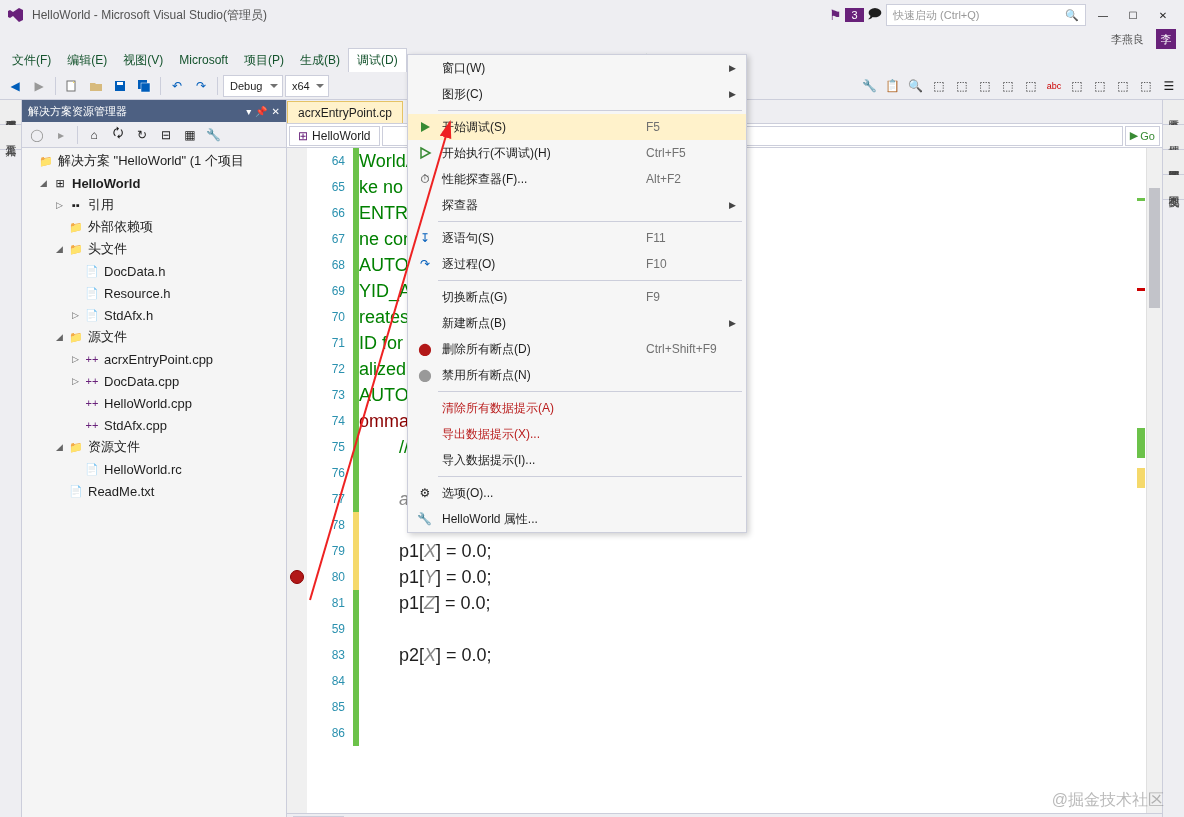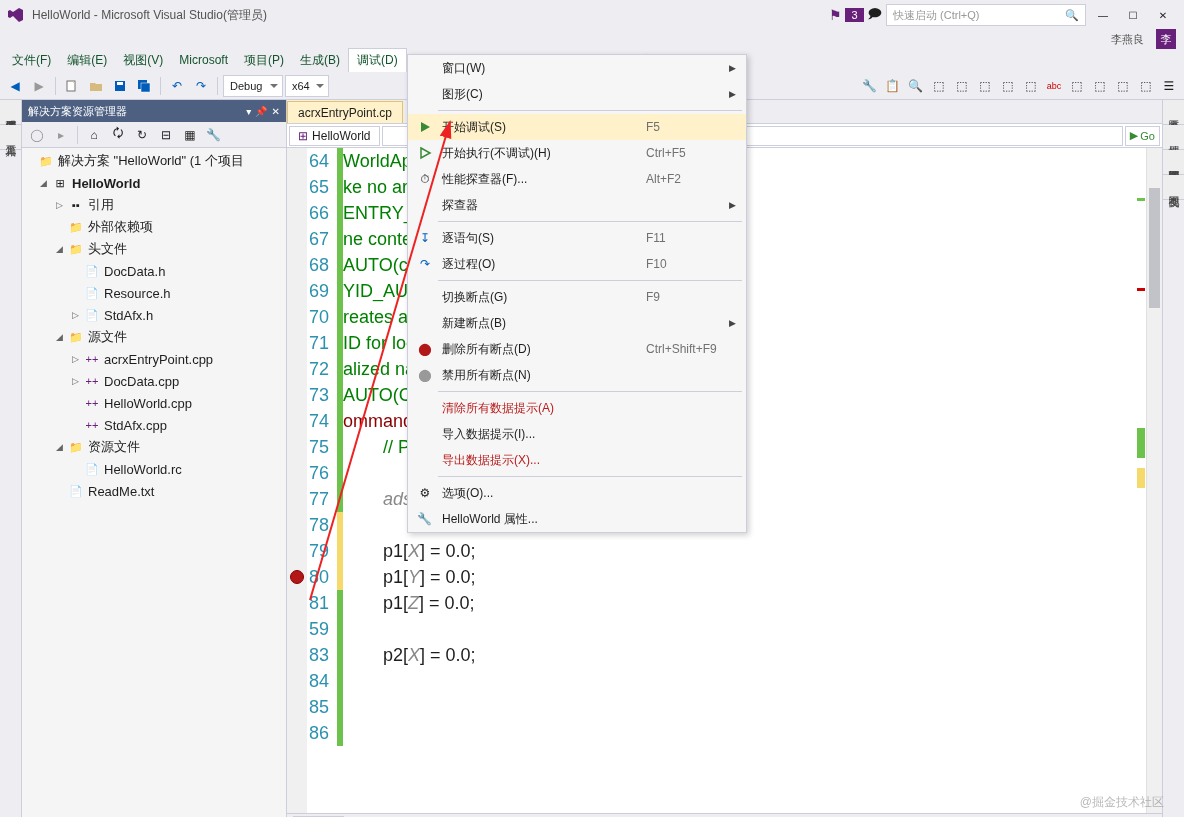--- a/index.html
+++ b/index.html
@@ -45,21 +45,21 @@
 .editor-area { flex: 1; display: flex; flex-direction: column; background: #fff; position: relative; }
 .doc-tabs { height: 24px; background: #eeeef2; display: flex; align-items: flex-end; border-bottom: 1px solid #cccedb; }
 .doc-tab { height: 22px; padding: 0 10px; background: #fff2cb; border: 1px solid #e5c365; border-bottom: none; display: flex; align-items: center; font-size: 12px; gap: 6px; position: relative; }
 .nav-bar { height: 24px; background: #fff; border-bottom: 1px solid #cccedb; display: flex; align-items: center; padding: 2px; gap: 2px; }
 .nav-crumb { flex: 0 0 auto; border: 1px solid #cccedb; height: 20px; padding: 0 8px; display: flex; align-items: center; font-size: 12px; gap: 4px; }
 .nav-combo { height: 20px; border: 1px solid #cccedb; padding: 0 6px; display: flex; align-items: center; font-size: 11px; min-width: 120px; position: relative; }
 .nav-go { background: #fff; border: 1px solid #cccedb; height: 20px; padding: 0 4px; display: flex; align-items: center; font-size: 11px; color: #388a34; gap: 2px; }
 
 .code-surface { flex: 1; display: flex; overflow: hidden; position: relative; }
 .breakpoint-gutter { width: 20px; background: #f0f0f0; }
-.line-numbers { width: 30px; background: #fff; text-align: right; padding-right: 8px; color: #2b91af; font-family: Consolas, monospace; font-size: 18px; line-height: 26px; }
+.line-numbers { width: 46px; background: #fff; text-align: right; padding-right: 8px; color: #2b91af; font-family: Consolas, monospace; font-size: 12px; line-height: 26px; }
 .change-bar { width: 6px; background: #fff; }
 .change-bar div { height: 26px; }
 .cb-green { background: #6cc24a; }
 .cb-yellow { background: #f5d96b; }
 .code-lines { flex: 1; font-family: Consolas, monospace; font-size: 18px; line-height: 26px; white-space: pre; overflow: hidden; background: #fff; }
 .c-comment { color: #008000; }
 .c-macro { color: #6f008a; }
 .c-ital { color: #888; font-style: italic; }
 .c-brown { color: #8b0000; }
 .breakpoint-dot { width: 14px; height: 14px; background: #b21818; border-radius: 50%; border: 1px solid #8a0000; margin: 6px auto 0; }
@@ -498,28 +498,28 @@
       </span>
       <span class="mi-text">禁用所有断点(N)</span>
       <span class="mi-short"></span>
     </div>
     <div class="sep"></div>
     <div class="mi disabled">
       <span class="mi-icon"></span>
       <span class="mi-text">清除所有数据提示(A)</span>
       <span class="mi-short"></span>
     </div>
+    <div class="mi disabled">
+      <span class="mi-icon"></span>
+      <span class="mi-text">导出数据提示(X)...</span>
+      <span class="mi-short"></span>
+    </div>
     <div class="mi">
       <span class="mi-icon"></span>
       <span class="mi-text">导入数据提示(I)...</span>
-      <span class="mi-short"></span>
-    </div>
-    <div class="mi disabled">
-      <span class="mi-icon"></span>
-      <span class="mi-text">导出数据提示(X)...</span>
       <span class="mi-short"></span>
     </div>
     <div class="sep"></div>
     <div class="mi">
       <span class="mi-icon">
         <span style="font-size:12px;">⚙</span>
       </span>
       <span class="mi-text">选项(O)...</span>
       <span class="mi-short"></span>
     </div>
@@ -534,13 +534,13 @@
 
 <svg class="red-arrow" style="top:110px;left:300px;width:160px;height:500px;">
   <defs>
       <marker id="ah" markerWidth="10" markerHeight="10" refX="8" refY="3" orient="auto">
         <path d="M0,0 L0,6 L9,3 z" fill="#ee2222"></path>
       </marker>
     </defs>
   <line x1="10" y1="490" x2="150" y2="12" stroke="#ee2222" stroke-width="2" marker-end="url(#ah)"></line>
 </svg>
 
-<div style="position:absolute;bottom:6px;right:20px;font-size:12px;color:rgba(100,100,100,0.45);">@掘金技术社区</div>
+<div style="position:absolute;bottom:6px;right:20px;font-size:16px;color:rgba(100,100,100,0.45);">@掘金技术社区</div>
 
 </body></html>

